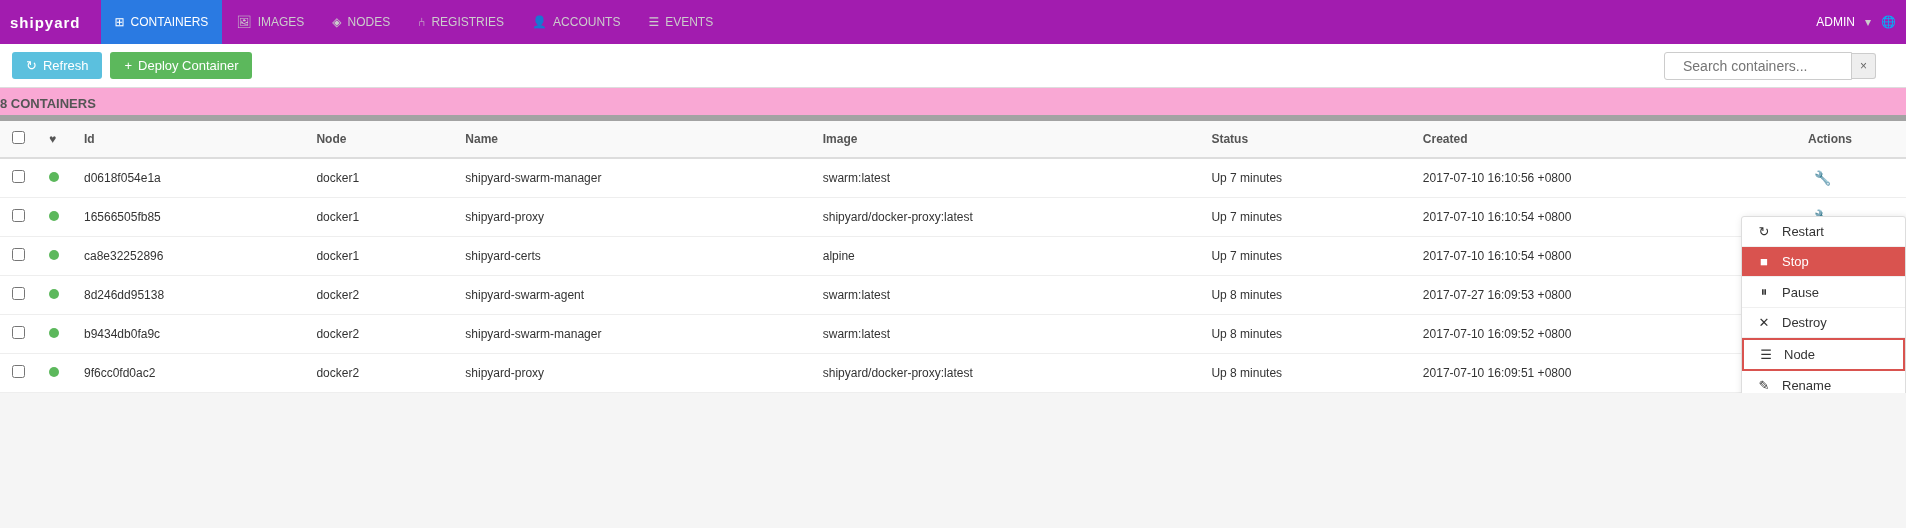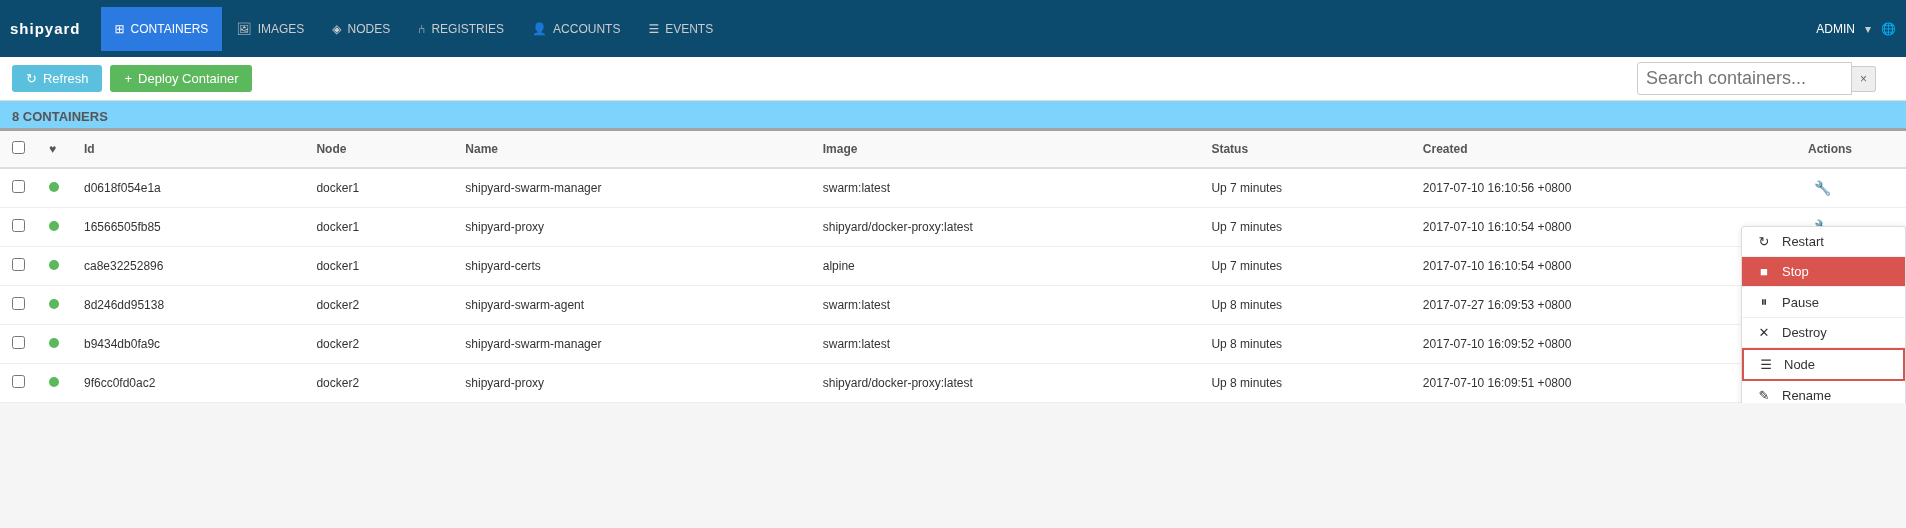--- a/index.html
+++ b/index.html
@@ -1,23 +1,23 @@
 <!DOCTYPE html>
 <html><head>
   <meta charset="utf-8">
   <style>
     * { box-sizing: border-box; margin: 0; padding: 0; }
     body { font-family: "Segoe UI", Arial, sans-serif; font-size: 13px; background: #f5f5f5; color: #333; }
 
     
     .topnav {
-      background: #0c4a6e;
-      display: flex;
-      align-items: center;
-      height: 57px;
+      background: #a21caf;
+      display: flex;
+      align-items: center;
+      height: 44px;
       padding: 0 10px;
     }
     .topnav .logo {
       color: #fff;
       font-weight: bold;
       font-size: 15px;
       margin-right: 20px;
       letter-spacing: 1px;
     }
     .topnav .nav-items {
@@ -84,41 +84,41 @@
     }
     .search-container {
       position: absolute;
       right: 30px;
       display: flex;
       align-items: center;
     }
     .search-input {
       border: 1px solid #ccc;
       border-radius: 3px 0 0 3px;
-      padding: 5px 8px;
-      font-size: 18px;
-      width: 215px;
+      padding: 5px 18px;
+      font-size: 14px;
+      width: 188px;
       outline: none;
     }
     .search-clear {
       background: #eee;
       border: 1px solid #ccc;
       border-left: none;
       padding: 5px 8px;
       cursor: pointer;
       border-radius: 0 3px 3px 0;
       font-size: 12px;
       color: #666;
     }
 
     
     .page-title-bar {
-      background: #7dd3fc;
-      padding: 4px 12px 0 12px;
-      border-bottom: 3px solid #a3a3a3;
+      background: #f9a8d4;
+      padding: 4px 12px 0 0;
+      border-bottom: 6px solid #a3a3a3;
     }
     .page-title-text {
       font-size: 13px;
       font-weight: bold;
       color: #555;
       padding: 4px 0;
     }
 
     
     .table-wrapper {

